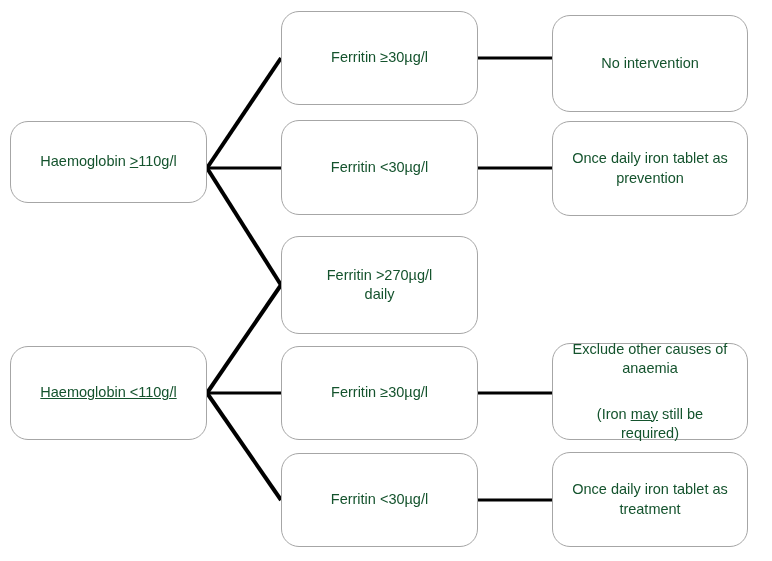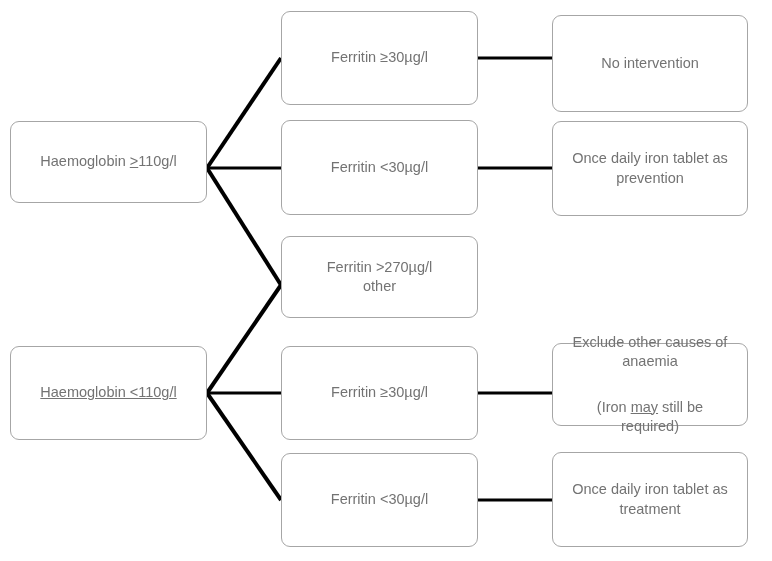--- a/index.html
+++ b/index.html
@@ -22,27 +22,27 @@
     top: 0;
     width: 772px;
     height: 561px;
     pointer-events: none;
   }
   .node {
     position: absolute;
     box-sizing: border-box;
     background: #ffffff;
     border: 1px solid #a6a6a6;
-    border-radius: 9px;
+    border-radius: 18px;
     display: flex;
     flex-direction: column;
     align-items: center;
     justify-content: center;
     text-align: center;
-    color: #737373;
+    color: #14532d;
     font-size: 14.5px;
     line-height: 1.32;
     padding: 4px 8px;
     z-index: 2;
   }
   .node .line {
     display: block;
     white-space: nowrap;
   }
   .node .para {
@@ -83,43 +83,43 @@
   </div>
 
   <div class="node" style="left:281px; top:11px; width:197px; height:94px;">
     <span class="line">Ferritin ≥30µg/l</span>
   </div>
 
   <div class="node" style="left:281px; top:120px; width:197px; height:95px;">
     <span class="line">Ferritin &lt;30µg/l</span>
   </div>
 
-  <div class="node" style="left:281px; top:236px; width:197px; height:82px;">
+  <div class="node" style="left:281px; top:236px; width:197px; height:98px;">
     <span class="line">Ferritin &gt;270µg/l</span>
-    <span class="line">other</span>
+    <span class="line">daily</span>
   </div>
 
   <div class="node" style="left:281px; top:346px; width:197px; height:94px;">
     <span class="line">Ferritin ≥30µg/l</span>
   </div>
 
   <div class="node" style="left:281px; top:453px; width:197px; height:94px;">
     <span class="line">Ferritin &lt;30µg/l</span>
   </div>
 
   <div class="node" style="left:552px; top:15px; width:196px; height:97px;">
     <span class="line">No intervention</span>
   </div>
 
   <div class="node" style="left:552px; top:121px; width:196px; height:95px;">
     <span class="line">Once daily iron tablet as</span>
     <span class="line">prevention</span>
   </div>
 
-  <div class="node" style="left:552px; top:343px; width:196px; height:83px;">
+  <div class="node" style="left:552px; top:343px; width:196px; height:97px;">
     <span class="line">Exclude other causes of</span>
     <span class="line">anaemia</span>
     <span class="line para"><span>(Iron </span><u class="ul">may</u><span> still be</span></span>
     <span class="line">required)</span>
   </div>
 
   <div class="node" style="left:552px; top:452px; width:196px; height:95px;">
     <span class="line">Once daily iron tablet as</span>
     <span class="line">treatment</span>
   </div>

